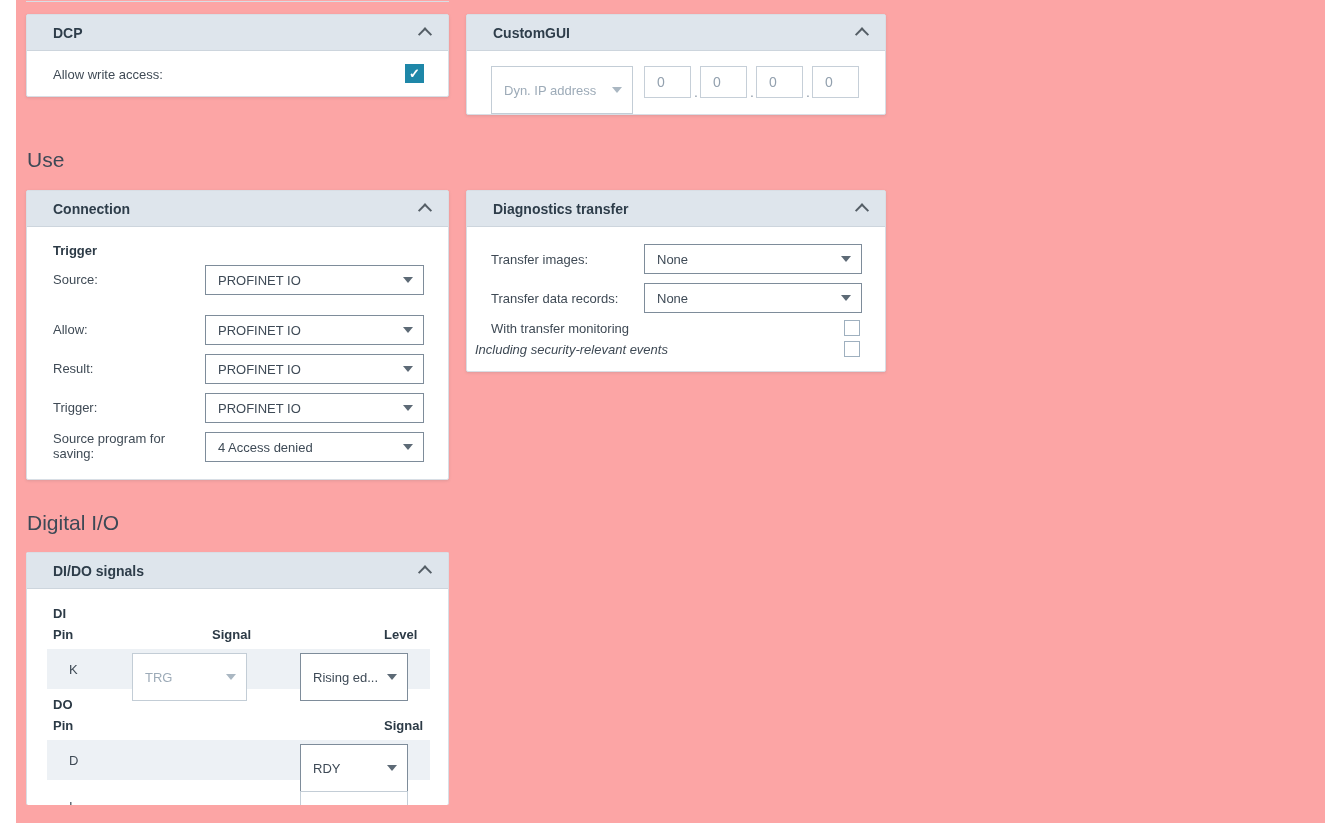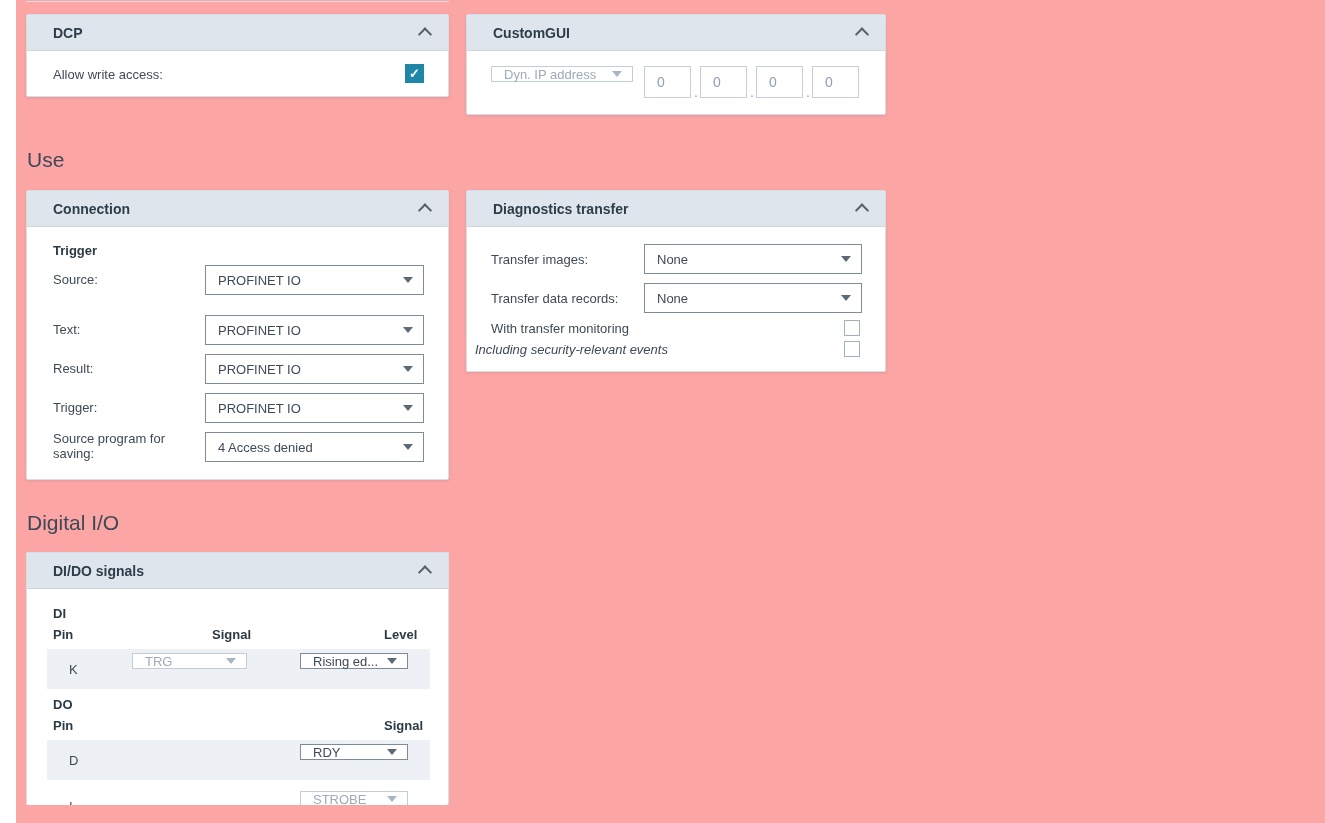--- a/index.html
+++ b/index.html
@@ -23,21 +23,21 @@
   .lbl { position:absolute; font-size:13px; color:#3f4a55; line-height:15px; }
   .grp { position:absolute; font-size:13px; font-weight:bold; color:#2c3a46; line-height:15px; }
   .heading { position:absolute; font-size:21px; font-weight:400; color:#3d4956;text-align:right; }
 
   .dd { position:absolute; height:30px; background:#fff; border:1px solid #7e8c9a;
     display:flex; align-items:center; padding:0 10px 0 12px; font-size:13px;
     color:#3e4a56; cursor:pointer; }
   .dd .txt { flex:1; white-space:nowrap; overflow:hidden; }
   .dd .arr { flex:none; width:0; height:0; border-left:5px solid transparent;
     border-right:5px solid transparent; border-top:6px solid #5d6a76; margin-left:8px; }
-  .dd.small { height:16px; }
+  .dd.small { height:48px; }
   .dd.disabled { border-color:#c3cdd6; color:#9dabb8; }
   .dd.disabled .arr { border-top-color:#aab7c2; }
 
   .octet { position:absolute; width:47px; height:32px; background:#fff;
     border:1px solid #c6cfd8; font-size:14px; color:#92a0ae;
     display:flex; align-items:center; padding-left:12px; }
   .octet-dot { position:absolute; font-size:14px; color:#8d9aa8; }
 
   .cb { position:absolute; width:16px; height:16px; background:#fff;
     border:1px solid #9fb0bf; cursor:pointer; }
@@ -97,21 +97,21 @@
     </div>
     <div style="position:relative; height:324px;">
       <span class="grp" style="left:26px; top:16px;">Trigger</span>
 
       <span class="lbl" style="left:26px; top:45px;">Source:</span>
       <div class="dd" style="left:178px; top:38px; width:219px;">
         <span class="txt">PROFINET IO</span>
         <span class="arr"></span>
       </div>
 
-      <span class="lbl" style="left:26px; top:95px;">Text:</span>
+      <span class="lbl" style="left:26px; top:95px;">Allow:</span>
       <div class="dd" style="left:178px; top:88px; width:219px;">
         <span class="txt">PROFINET IO</span>
         <span class="arr"></span>
       </div>
 
       <span class="lbl" style="left:26px; top:134px;">Result:</span>
       <div class="dd" style="left:178px; top:127px; width:219px;">
         <span class="txt">PROFINET IO</span>
         <span class="arr"></span>
       </div>

